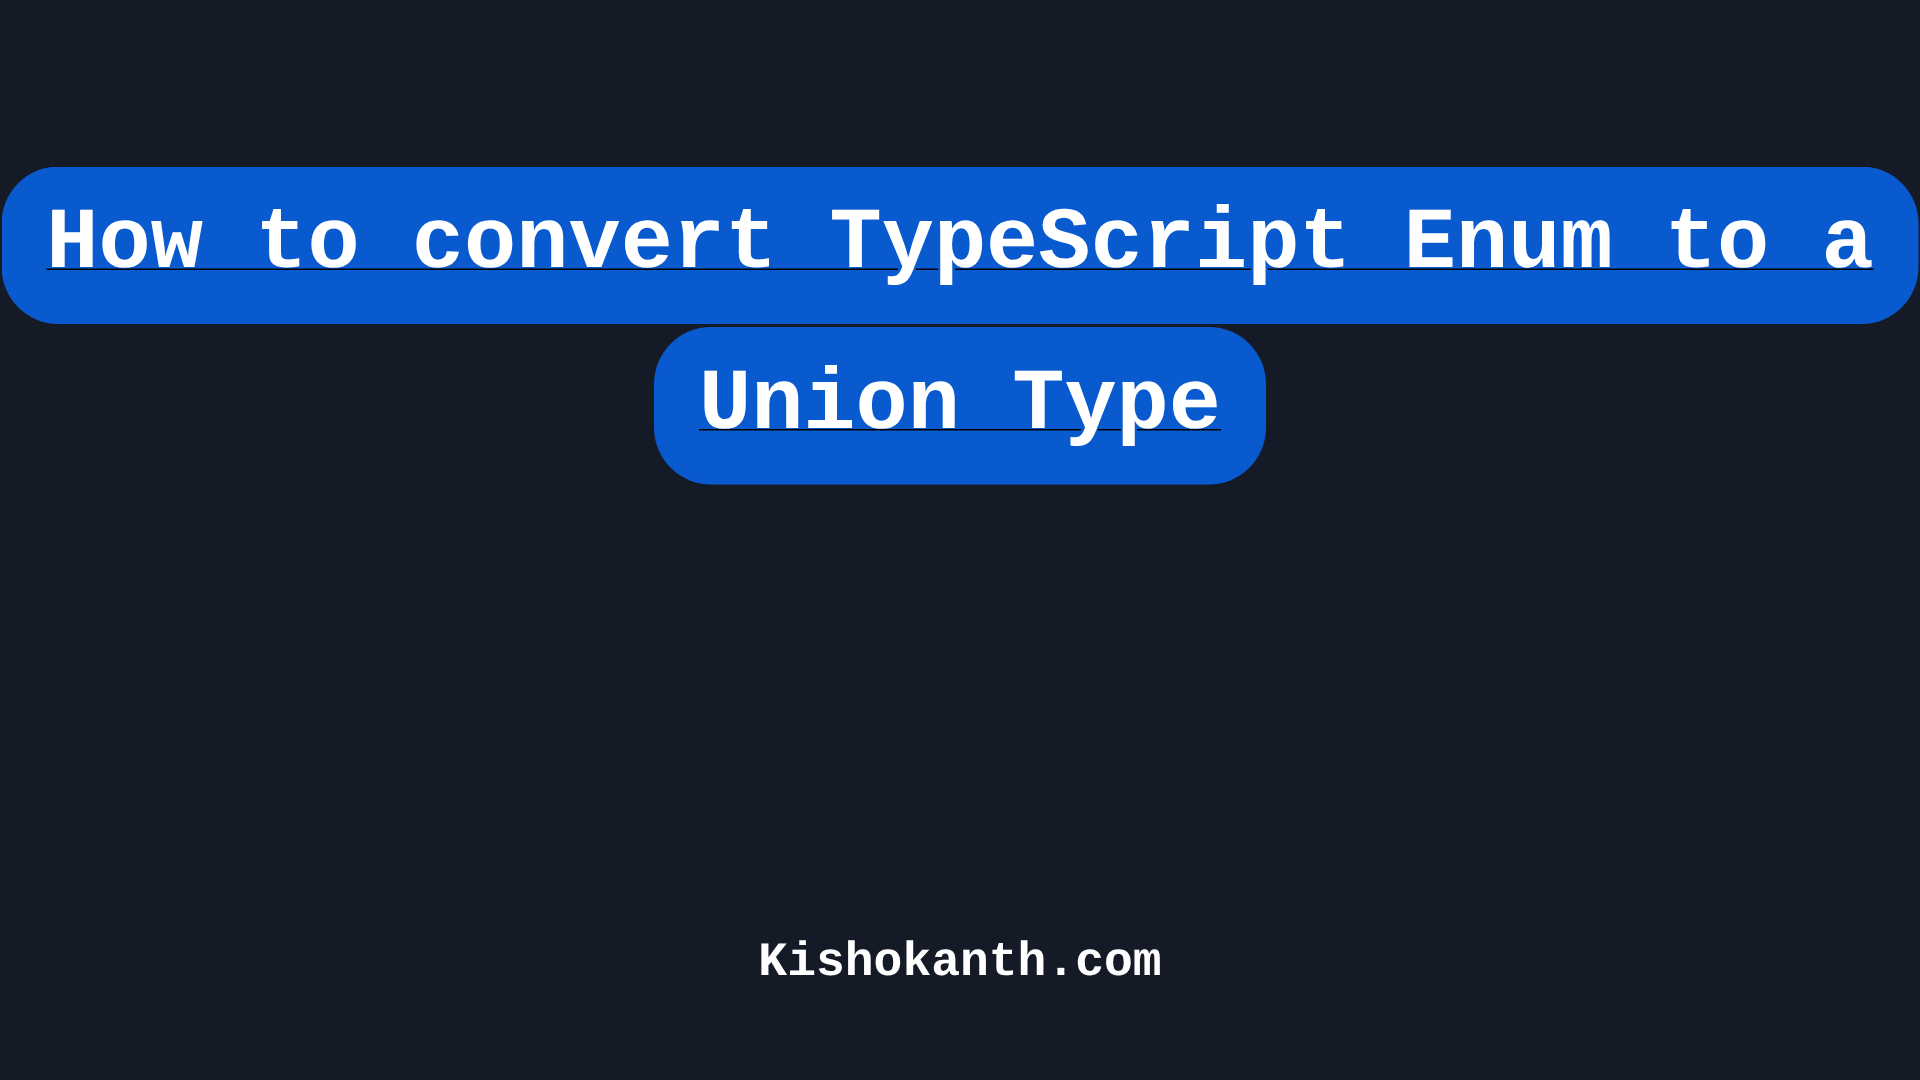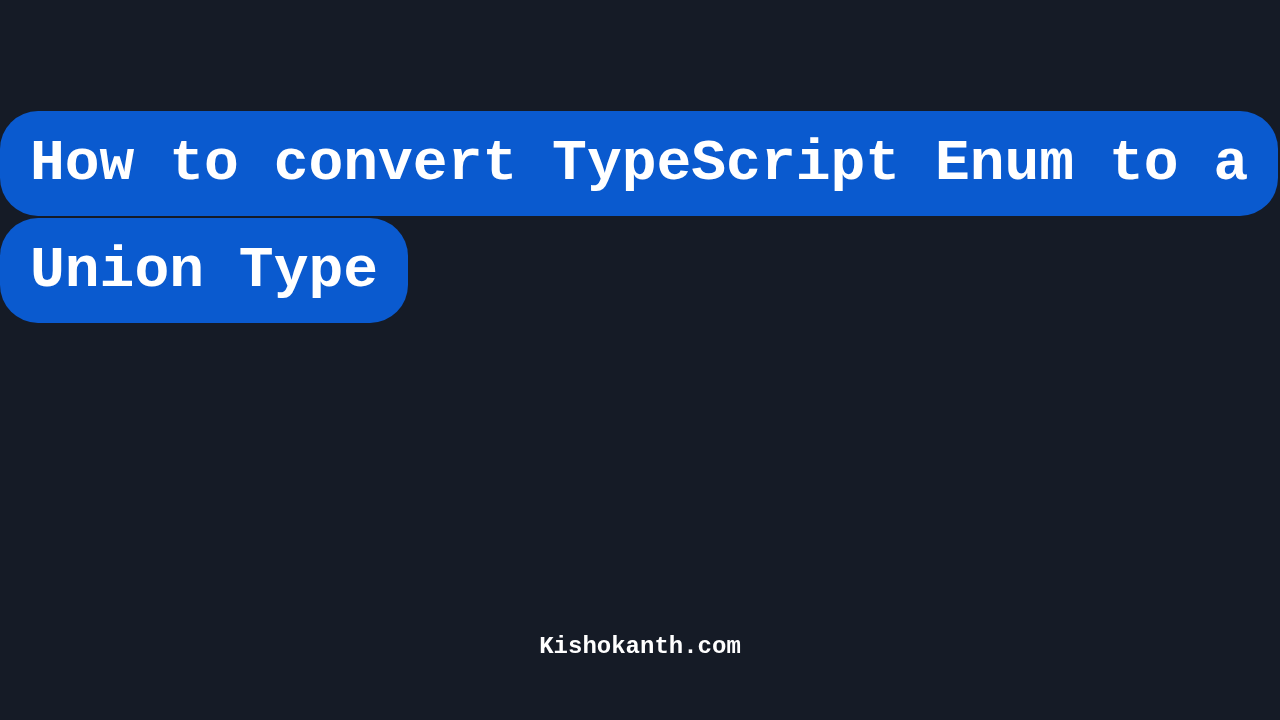--- a/index.html
+++ b/index.html
@@ -14,36 +14,38 @@
       font-family: 'Courier New', Courier, monospace;
       display: flex;
       flex-direction: column;
       align-items: center;
       justify-content: space-between;
       padding-top: 110px;
       padding-bottom: 60px;
       overflow: hidden;
     }
     .title-container {
+      text-align: center;
+      text-decoration: underline;
     }
     .title {
       display: inline;
       background-color: #0a5acf;
       color: #ffffff;
       font-size: 58px;
       font-weight: bold;
       line-height: 1.85;
       padding: 20px 30px;
       border-radius: 38px;
       -webkit-box-decoration-break: clone;
       box-decoration-break: clone;
     }
     .site-name {
       color: #ffffff;
-      font-size: 24px;
+      font-size: 32px;
       font-weight: bold;
       text-align: center;
     }
   </style>
 </head>
 <body>
 
 <div class="title-container">
   <span class="title">How to convert TypeScript Enum to a Union Type</span>
 </div>

